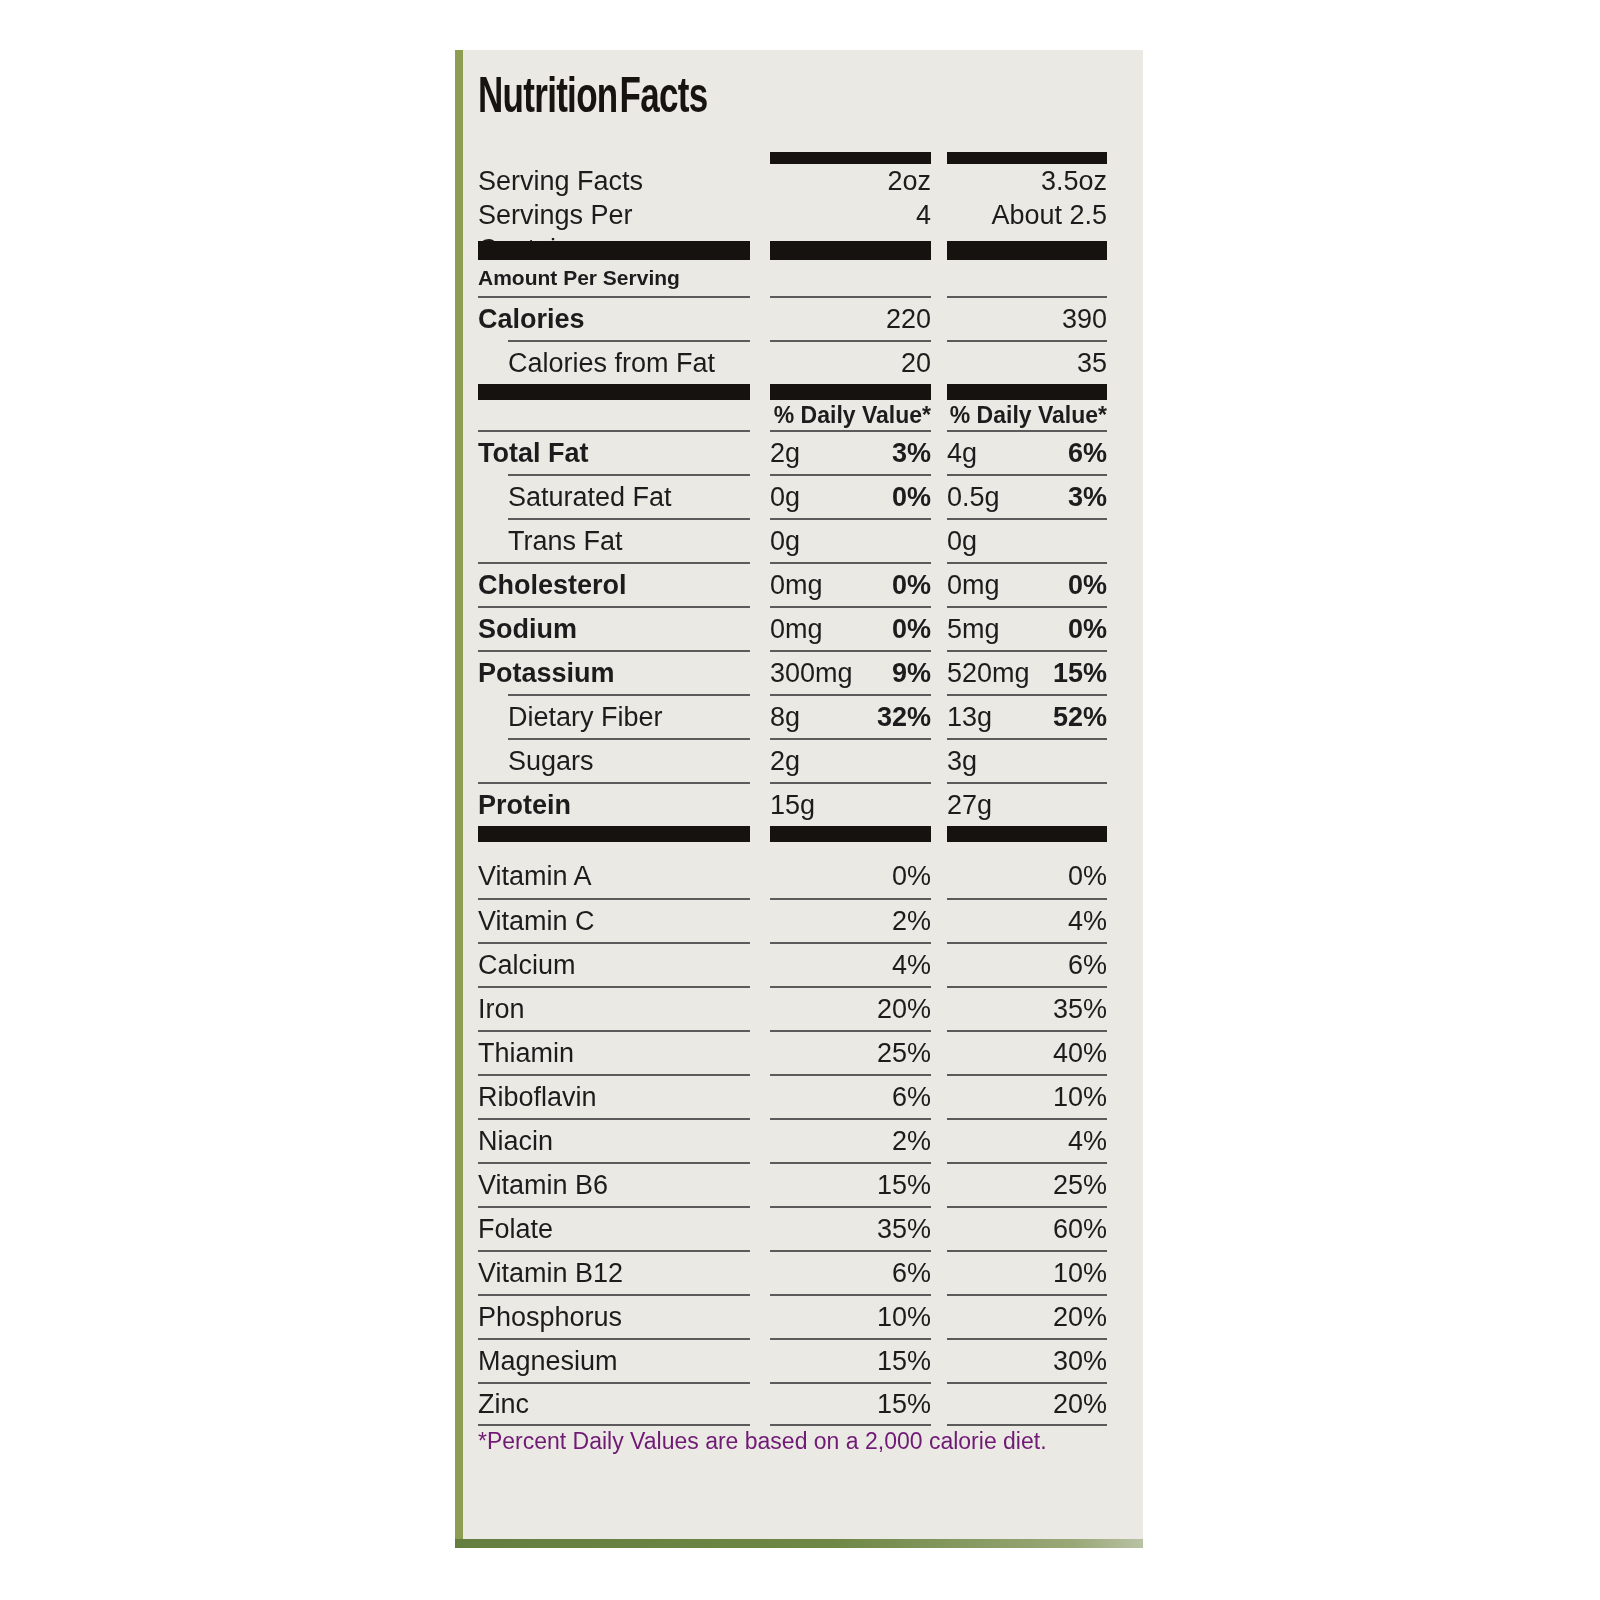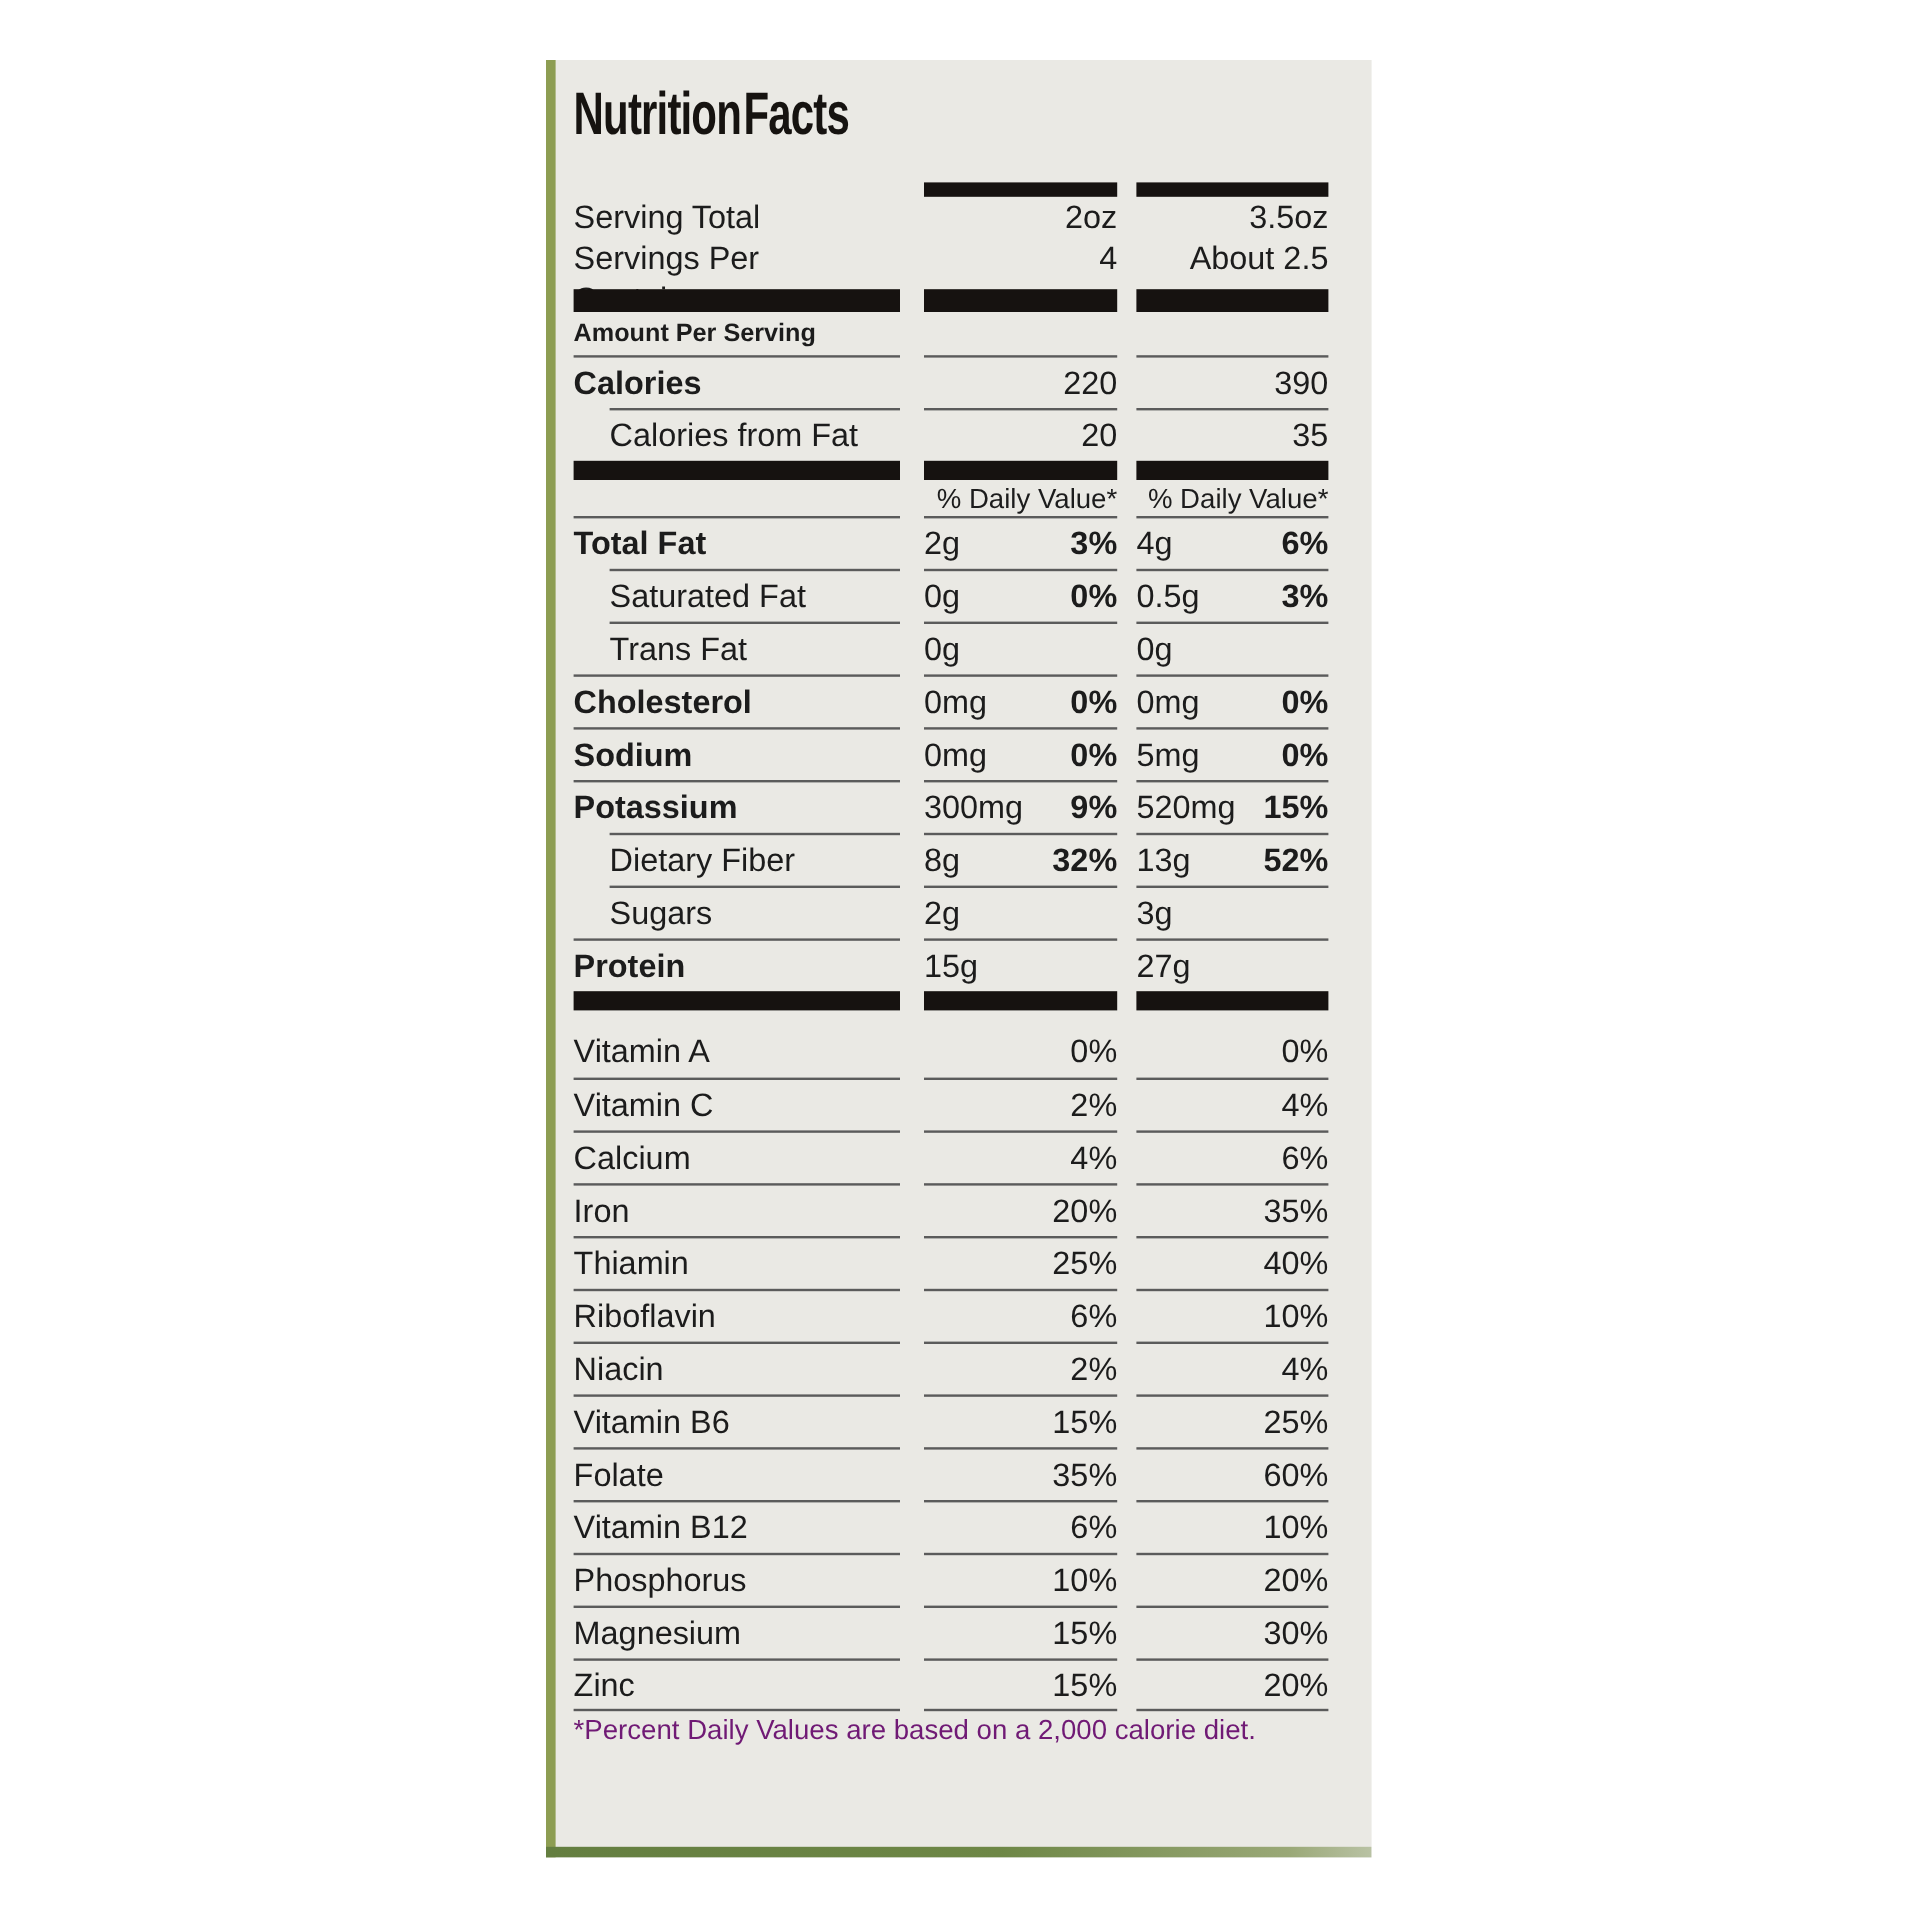--- a/index.html
+++ b/index.html
@@ -39,21 +39,21 @@
   .serving-row .c1,.serving-row .c2{text-align:right;}
   .tbar{height:19px;margin-top:9px;}
   .tbar2{height:16px;margin-top:0;}
   .tbar .c0,.tbar .c1,.tbar .c2{background:#161210;height:100%;}
   .aps-row{height:36px;align-items:center;}
   .aps-row .c0{font-size:21px;font-weight:700;height:100%;display:flex;align-items:center;}
   .nrow{height:44px;font-size:27px;}
   .nrow>div{display:flex;align-items:center;height:100%;}
   .rule-top>div{border-top:2px solid #5b5b5b;}
   .rule-bottom>div{border-bottom:2px solid #5b5b5b;}
-  .dvh-row{height:30px;font-size:23px;font-weight:400;}
+  .dvh-row{height:30px;font-size:23px;font-weight:700;}
   .dvh-row>div{display:flex;align-items:center;justify-content:flex-end;height:100%;}
   .bold{font-weight:700;}
   .ind{margin-left:30px;width:242px;}
   .split{justify-content:space-between;}
   .right{justify-content:flex-end;}
   .dv{font-weight:700;}
   .vrow{height:44px;font-size:27px;}
   .vrow>div{display:flex;align-items:center;height:100%;margin-top:12px;}
   .vrow .c1,.vrow .c2{justify-content:flex-end;}
   .footnote{
@@ -71,21 +71,21 @@
       <h1 class="nf-title">Nutrition Facts</h1>
     </div>
 
     <div class="row colbars">
       <div class="c0"></div>
       <div class="c1"></div>
       <div class="c2"></div>
     </div>
 
     <div class="row serving-row">
-      <div class="c0">Serving Total</div>
+      <div class="c0">Serving Facts</div>
       <div class="c1">2oz</div>
       <div class="c2">3.5oz</div>
     </div>
     <div class="row serving-row">
       <div class="c0">Servings Per Container</div>
       <div class="c1">4</div>
       <div class="c2">About 2.5</div>
     </div>
 
     <div class="row tbar">

